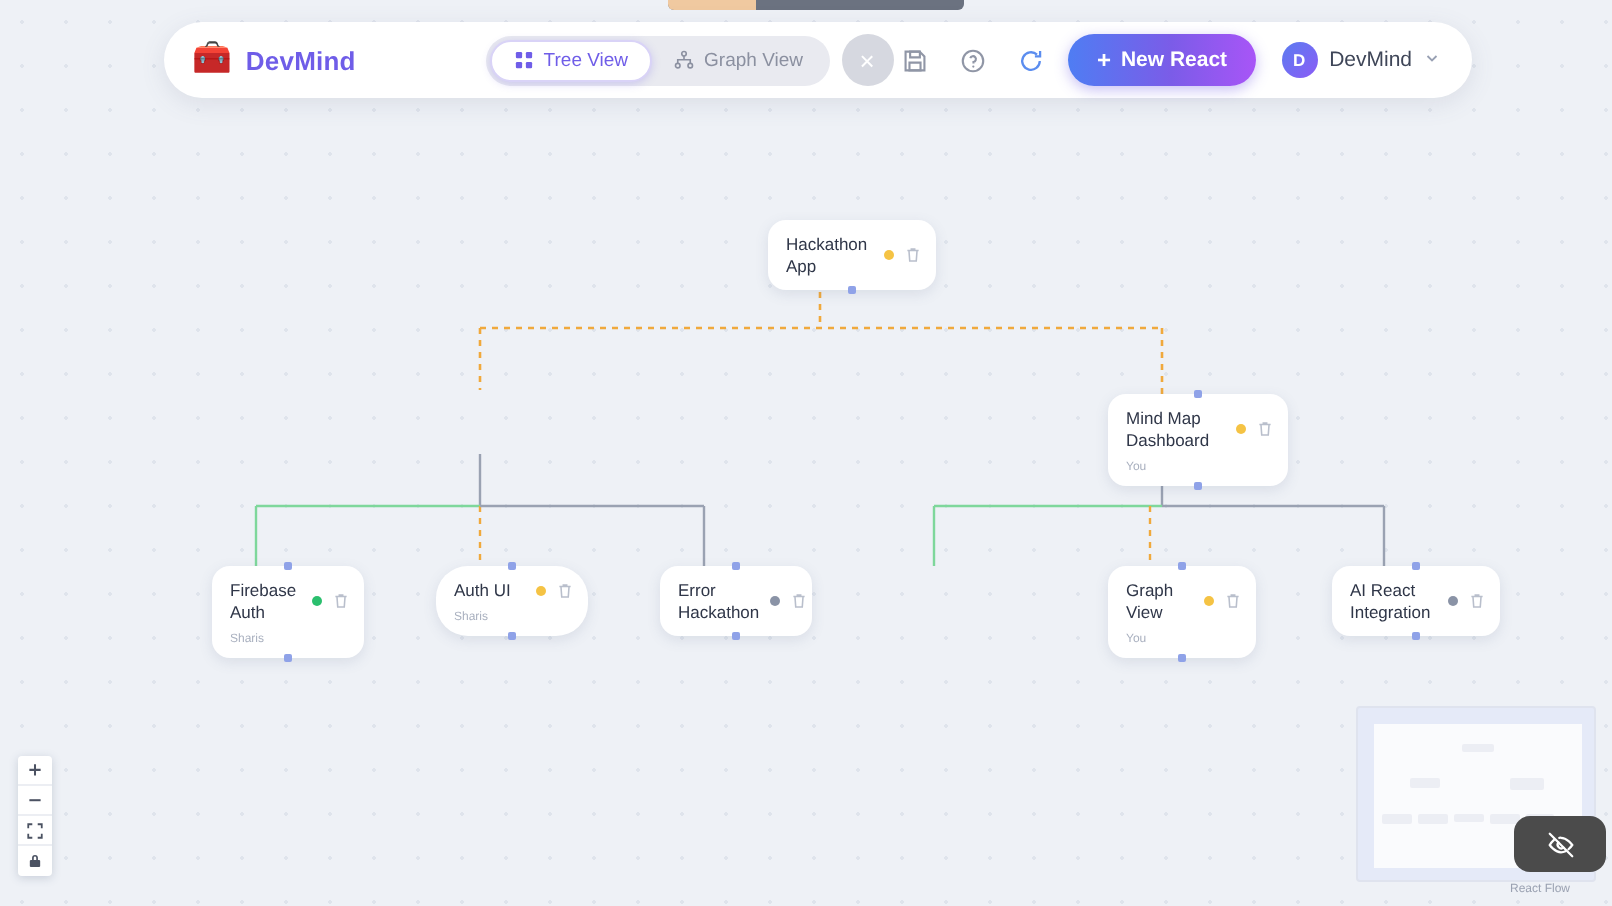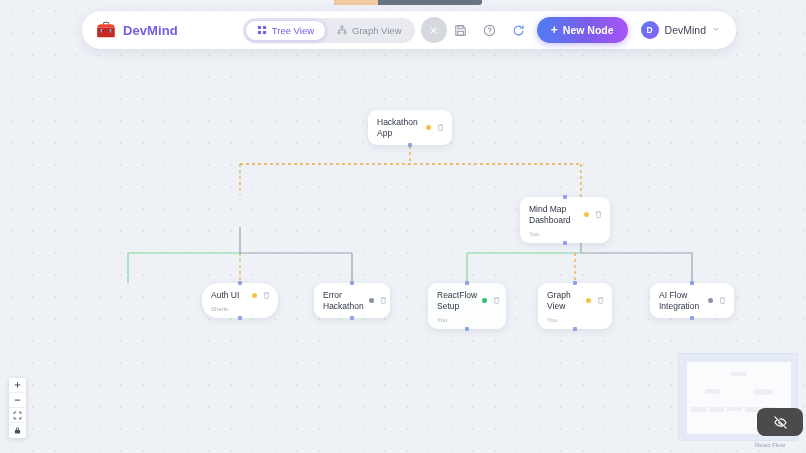--- a/index.html
+++ b/index.html
@@ -112,20 +112,21 @@
   
   .edges { position: absolute; left: 0; top: 0; width: 806px; height: 453px; }
 
   
   .node {
     position: absolute;
     background: #ffffff;
     border-radius: 9px;
     box-shadow: 0 2px 7px rgba(80,95,135,0.13);
     padding: 7px 7px 6px 9px;
+    margin-left: 16px;
   }
   .node.tint-green { background: #fbfefc; }
   .node-row { display: flex; align-items: center; gap: 5px; }
   .node-title {
     font-size: 8.5px; color: #2f3648; line-height: 1.28; flex: 1;
   }
   .dot { width: 5px; height: 5px; border-radius: 50%; flex: none; }
   .trash {
     width: 9px; height: 9px; color: #b9bfcc; flex: none;
     display: flex; align-items: center; justify-content: center;
@@ -226,35 +227,49 @@
       <span class="dot" style="background:#f5c344"></span>
       <span class="trash">
         <svg viewBox="0 0 16 16" width="9" height="9" fill="none" stroke="currentColor" stroke-width="1.4">
           <path d="M3 4h10M6.5 4V2.7h3V4M4.4 4l.7 9.3h5.8L11.6 4"></path>
         </svg>
       </span>
     </div>
   </div>
 
 
-  <div class="node" style="left:520px;top:197px;width:90px;">
+  <div class="node" style="left:538px;top:197px;width:90px;">
     <div class="handle top"></div>
     <div class="handle bot"></div>
     <div class="node-row">
       <span class="node-title">Mind Map Dashboard</span>
       <span class="dot" style="background:#f5c344"></span>
       <span class="trash">
         <svg viewBox="0 0 16 16" width="9" height="9" fill="none" stroke="currentColor" stroke-width="1.4">
           <path d="M3 4h10M6.5 4V2.7h3V4M4.4 4l.7 9.3h5.8L11.6 4"></path>
         </svg>
       </span>
     </div>
     <div class="node-sub">You</div>
   </div>
 
+  <div class="node" style="left:90px;top:283px;width:76px;">
+    <div class="handle top"></div>
+    <div class="handle bot"></div>
+    <div class="node-row">
+      <span class="node-title">Firebase Auth</span>
+      <span class="dot" style="background:#2bbf6e"></span>
+      <span class="trash">
+        <svg viewBox="0 0 16 16" width="9" height="9" fill="none" stroke="currentColor" stroke-width="1.4">
+          <path d="M3 4h10M6.5 4V2.7h3V4M4.4 4l.7 9.3h5.8L11.6 4"></path>
+        </svg>
+      </span>
+    </div>
+    <div class="node-sub">Sharis</div>
+  </div>
 
   <div class="node" style="left:202px;top:283px;width:76px;border-radius:16px;">
     <div class="handle top"></div>
     <div class="handle bot"></div>
     <div class="node-row">
       <span class="node-title">Auth UI</span>
       <span class="dot" style="background:#f5c344"></span>
       <span class="trash">
         <svg viewBox="0 0 16 16" width="9" height="9" fill="none" stroke="currentColor" stroke-width="1.4">
           <path d="M3 4h10M6.5 4V2.7h3V4M4.4 4l.7 9.3h5.8L11.6 4"></path>
@@ -271,55 +286,41 @@
       <span class="node-title">Error Hackathon</span>
       <span class="dot" style="background:#8a93a6"></span>
       <span class="trash">
         <svg viewBox="0 0 16 16" width="9" height="9" fill="none" stroke="currentColor" stroke-width="1.4">
           <path d="M3 4h10M6.5 4V2.7h3V4M4.4 4l.7 9.3h5.8L11.6 4"></path>
         </svg>
       </span>
     </div>
   </div>
 
-  <div class="node tint-green" style="left:428px;top:283px;width:78px;">
-    <div class="handle top"></div>
-    <div class="handle bot"></div>
-    <div class="node-row">
-      <span class="node-title">ReactFlow Setup</span>
-      <span class="dot" style="background:#2bbf6e"></span>
-      <span class="trash">
-        <svg viewBox="0 0 16 16" width="9" height="9" fill="none" stroke="currentColor" stroke-width="1.4">
-          <path d="M3 4h10M6.5 4V2.7h3V4M4.4 4l.7 9.3h5.8L11.6 4"></path>
-        </svg>
-      </span>
-    </div>
-    <div class="node-sub">You</div>
-  </div>
 
   <div class="node" style="left:538px;top:283px;width:74px;">
     <div class="handle top"></div>
     <div class="handle bot"></div>
     <div class="node-row">
       <span class="node-title">Graph View</span>
       <span class="dot" style="background:#f5c344"></span>
       <span class="trash">
         <svg viewBox="0 0 16 16" width="9" height="9" fill="none" stroke="currentColor" stroke-width="1.4">
           <path d="M3 4h10M6.5 4V2.7h3V4M4.4 4l.7 9.3h5.8L11.6 4"></path>
         </svg>
       </span>
     </div>
     <div class="node-sub">You</div>
   </div>
 
   <div class="node" style="left:650px;top:283px;width:84px;">
     <div class="handle top"></div>
     <div class="handle bot"></div>
     <div class="node-row">
-      <span class="node-title">AI Flow Integration</span>
+      <span class="node-title">AI React Integration</span>
       <span class="dot" style="background:#8a93a6"></span>
       <span class="trash">
         <svg viewBox="0 0 16 16" width="9" height="9" fill="none" stroke="currentColor" stroke-width="1.4">
           <path d="M3 4h10M6.5 4V2.7h3V4M4.4 4l.7 9.3h5.8L11.6 4"></path>
         </svg>
       </span>
     </div>
   </div>
 
   <div class="header">
@@ -375,21 +376,21 @@
         <span class="hdr-ico blue">
           <svg viewBox="0 0 16 16" width="13" height="13" fill="none" stroke="currentColor" stroke-width="1.4">
             <path d="M13.4 8a5.4 5.4 0 1 1-1.7-3.9"></path>
             <path d="M13.6 1.9v3.2h-3.2"></path>
           </svg>
         </span>
       </div>
 
       <div class="new-node-btn">
         <span class="plus-ico">+</span>
-        <span>New Node</span>
+        <span>New React</span>
       </div>
 
       <div class="user-chip">
         <span class="avatar">D</span>
         <span class="user-name">DevMind</span>
         <span class="chev">
           <svg viewBox="0 0 16 16" width="8" height="8" fill="none" stroke="currentColor" stroke-width="1.8">
             <path d="M3.5 6l4.5 4.5L12.5 6"></path>
           </svg>
         </span>

